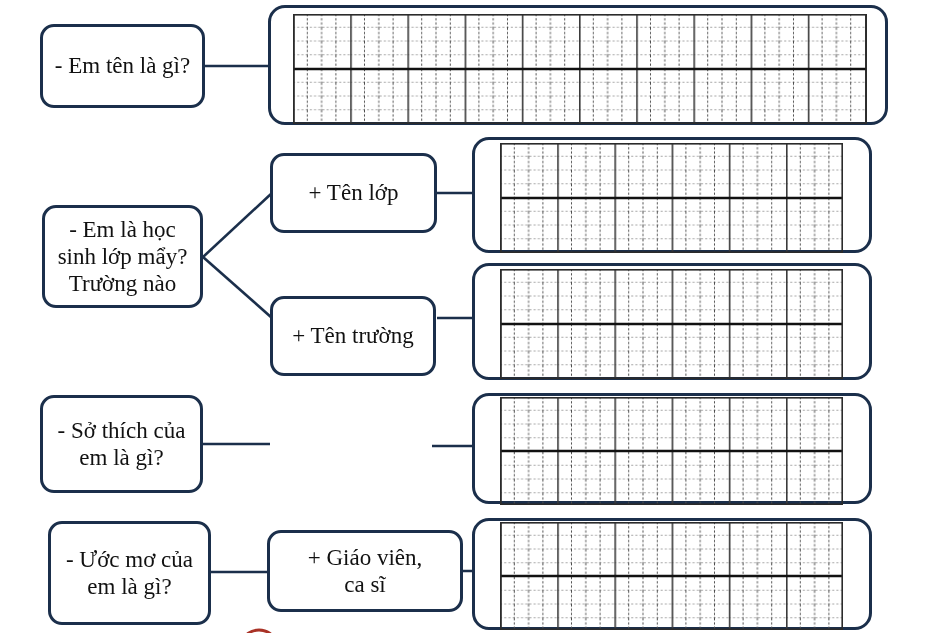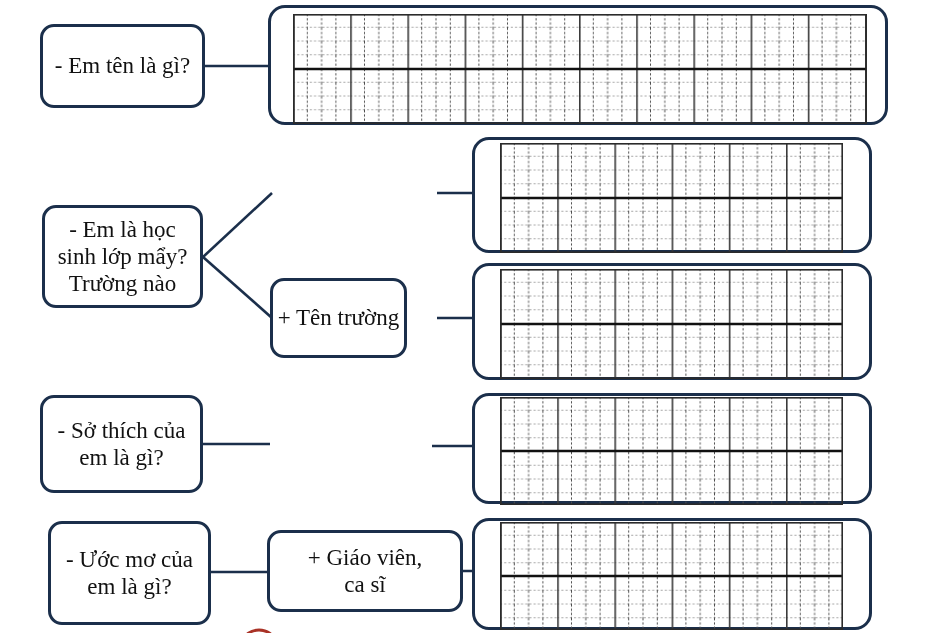--- a/index.html
+++ b/index.html
@@ -78,22 +78,25 @@
   <div class="nodebox" style="left:40px;top:395px;width:163px;height:98px">
     <span>- Sở thích của
 em là gì?</span>
   </div>
 
   <div class="nodebox" style="left:48px;top:521px;width:163px;height:104px">
     <span>- Ước mơ của
 em là gì?</span>
   </div>
 
+  <div class="nodebox" style="left:270px;top:153px;width:167px;height:80px">
+    <span>+ Tên lớp</span>
+  </div>
 
-  <div class="nodebox" style="left:270px;top:278px;width:137px;height:80px">
+  <div class="nodebox" style="left:270px;top:296px;width:166px;height:80px">
     <span>+ Tên trường</span>
   </div>
 
 
   <div class="nodebox" style="left:267px;top:530px;width:196px;height:82px">
     <span>+ Giáo viên,
 ca sĩ</span>
   </div>
 
   <div class="gridbox" style="left:268px;top:5px;width:620px;height:120px">

